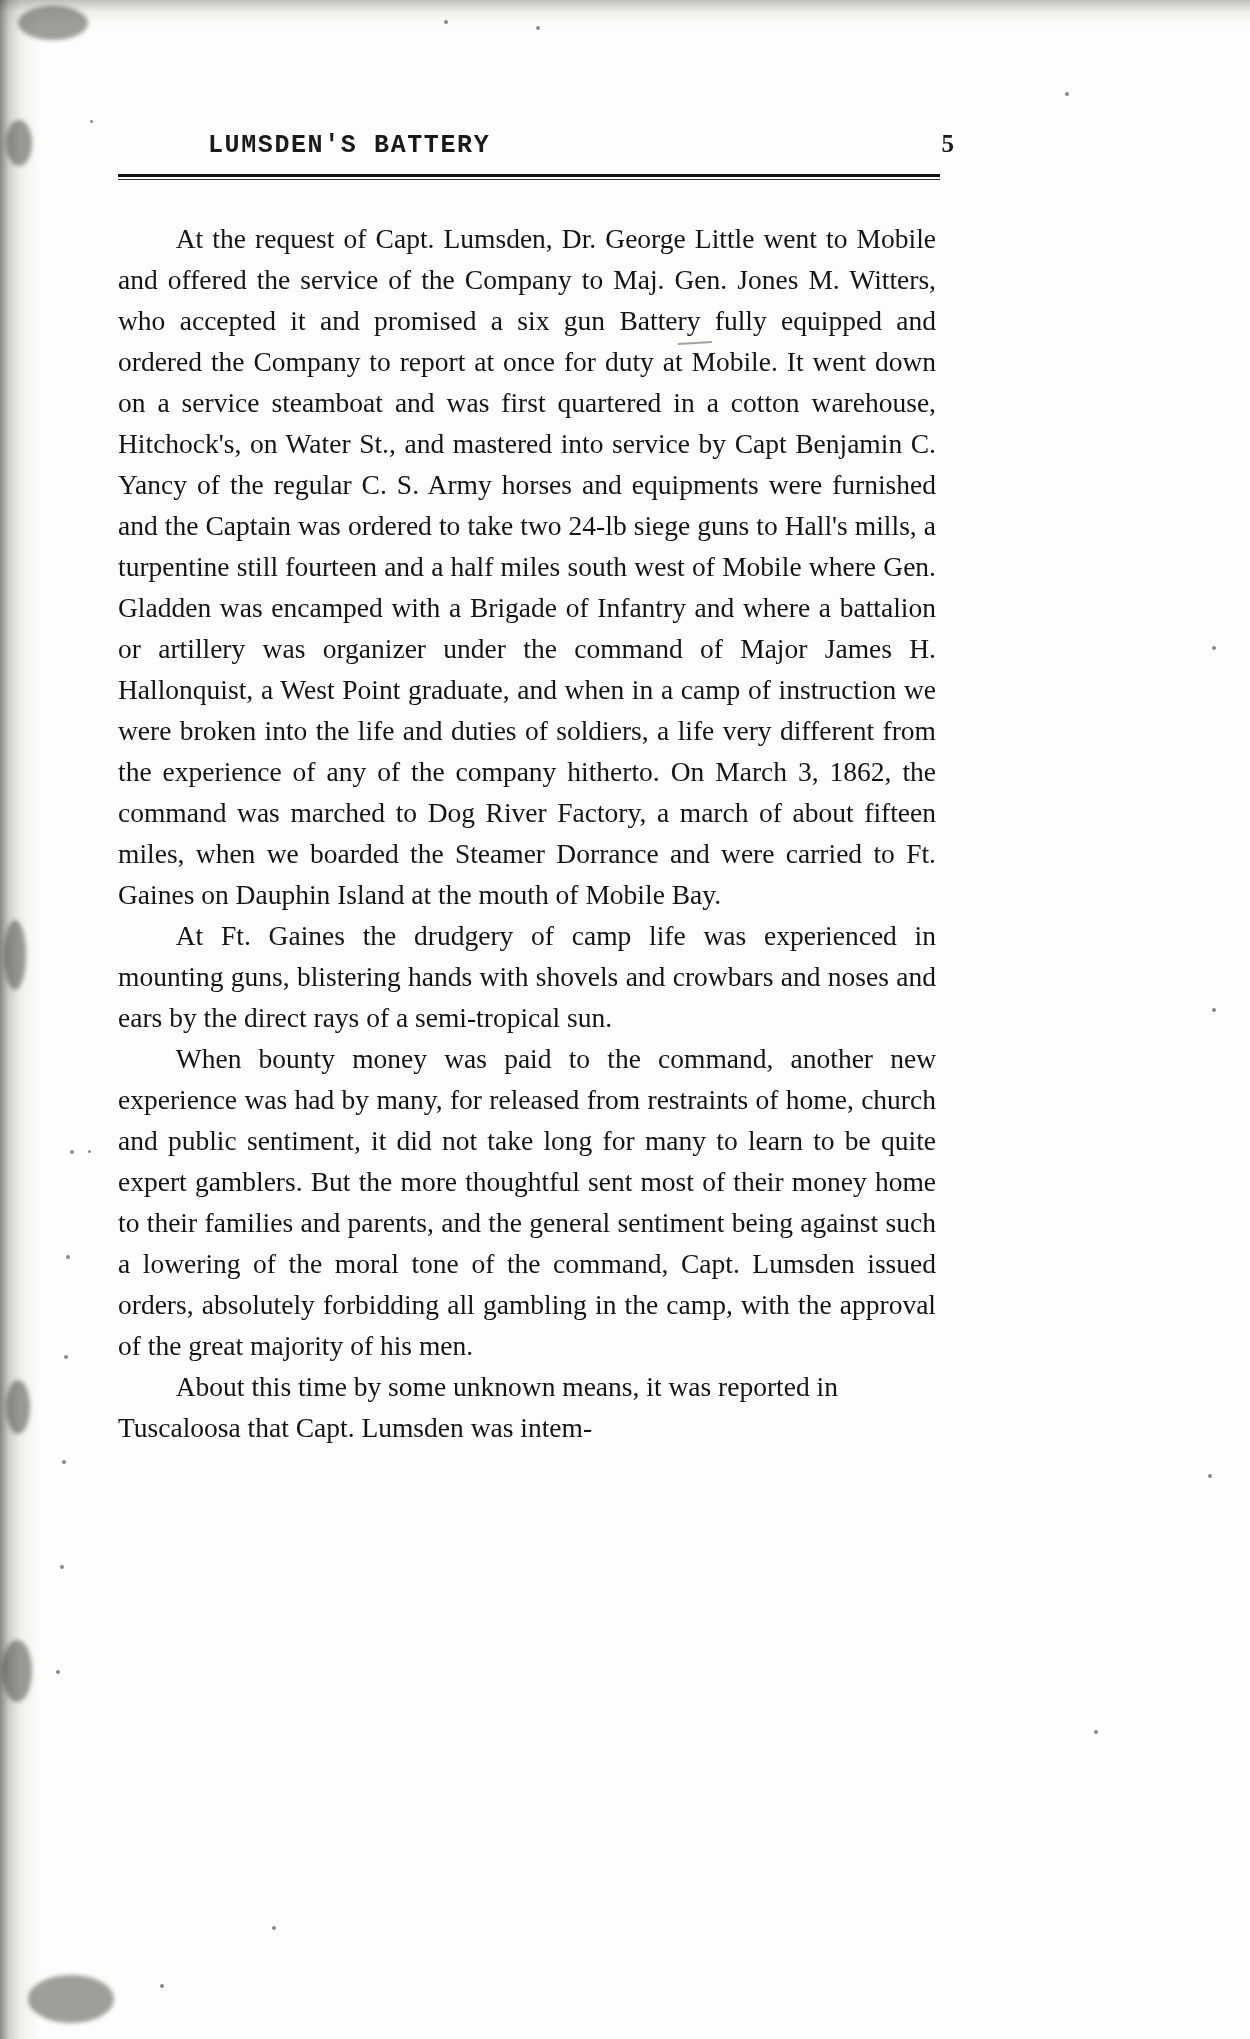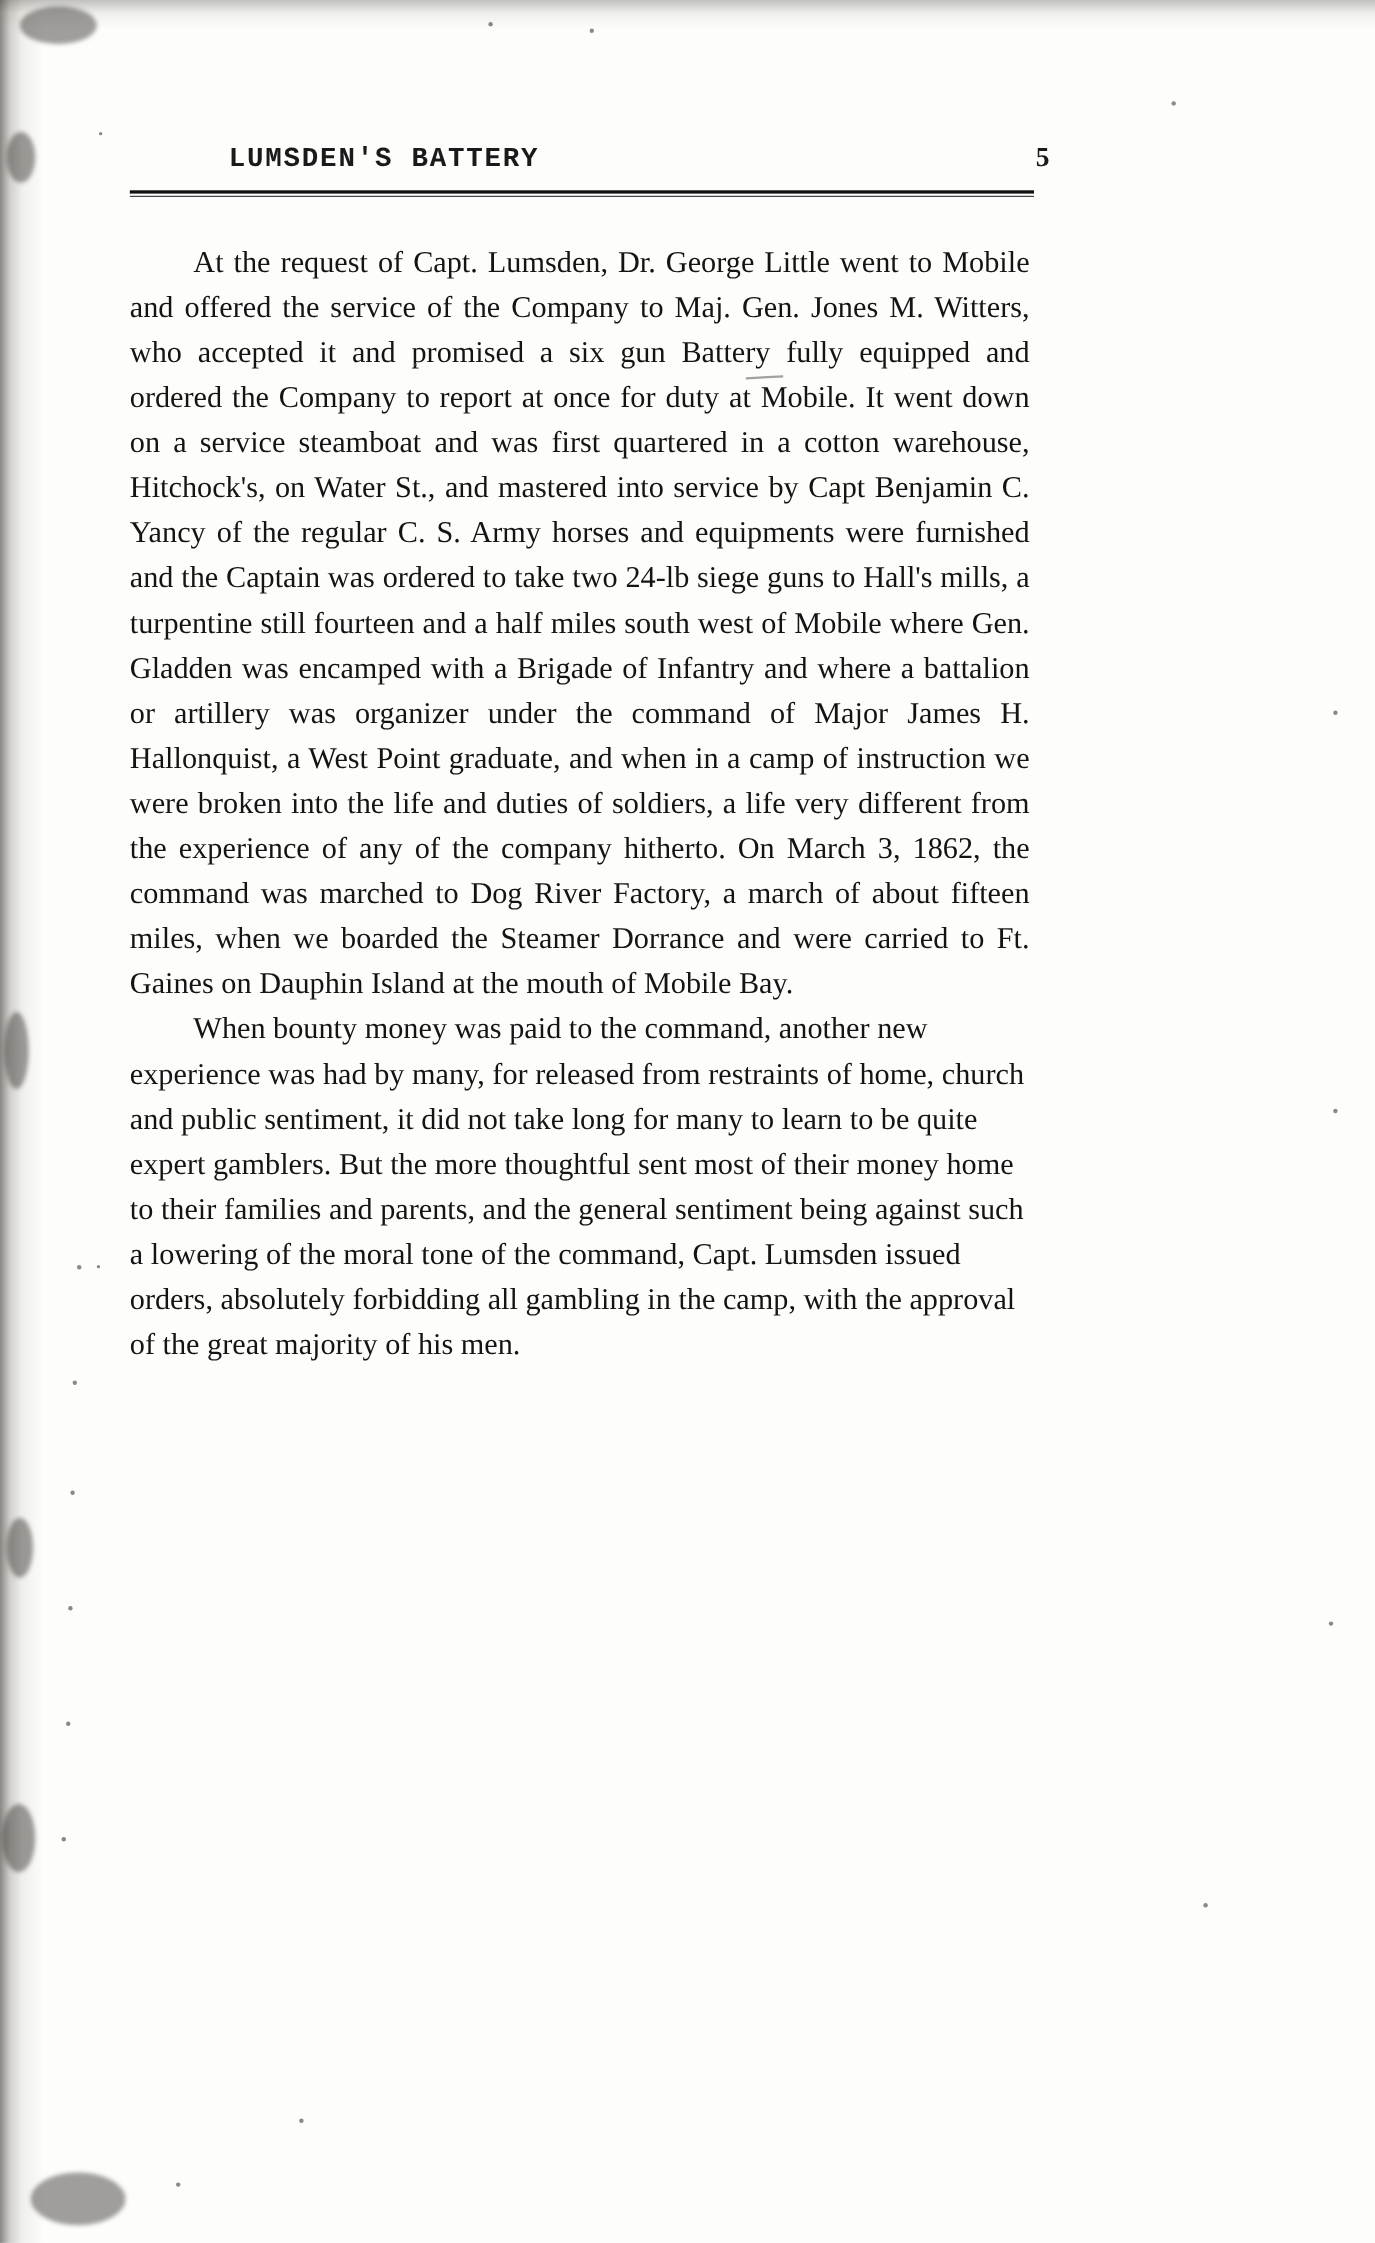--- a/index.html
+++ b/index.html
@@ -174,15 +174,17 @@
     <div class="page-number">5</div>
   </div>
   <div class="head-rule"></div>
   <div class="head-rule thin"></div>
 
   <div class="stray-mark"></div>
   <div class="dot-mark" style="left:258px; top:200px;"></div>
 
   <div class="body-text">
     <p>At the request of Capt. Lumsden, Dr. George Little went to Mobile and offered the service of the Company to Maj. Gen. Jones M. Witters, who accepted it and promised a six gun Battery fully equipped and ordered the Company to report at once for duty at Mobile.  It went down on a service steamboat and was first quartered in a cotton warehouse, Hitchock's, on Water St., and mastered into service by Capt Benjamin C. Yancy of the regular C. S. Army horses and equipments were furnished and the Captain was ordered to take two 24-lb siege guns to Hall's mills, a turpentine still fourteen and a half miles south west of Mobile where Gen. Gladden was encamped with a Brigade of Infantry and where a battalion or artillery was organizer under the command of Major James H. Hallonquist, a West Point graduate, and when in a camp of instruction we were broken into the life and duties of soldiers, a life very different from the experience of any of the company hitherto.  On March 3, 1862, the command was marched to Dog River Factory, a march of about fifteen miles, when we boarded the Steamer Dorrance and were carried to Ft. Gaines on Dauphin Island at the mouth of Mobile Bay.</p>
+    <p>At Ft. Gaines the drudgery of camp life was experienced in mounting guns, blistering hands with shovels and crowbars and noses and ears by the direct rays of a semi-tropical sun.</p>
     <p>When bounty money was paid to the command, another new experience was had by many, for released from restraints of home, church and public sentiment, it did not take long for many to learn to be quite expert gamblers.  But the more thoughtful sent most of their money home to their families and parents, and the general sentiment being against such a lowering of the moral tone of the command, Capt. Lumsden issued orders, absolutely forbidding all gambling in the camp, with the approval of the great majority of his men.</p>
+    <p>About this time by some unknown means, it was reported in Tuscaloosa that Capt. Lumsden was intem-</p>
   </div>
 </div>
 
 </body></html>

